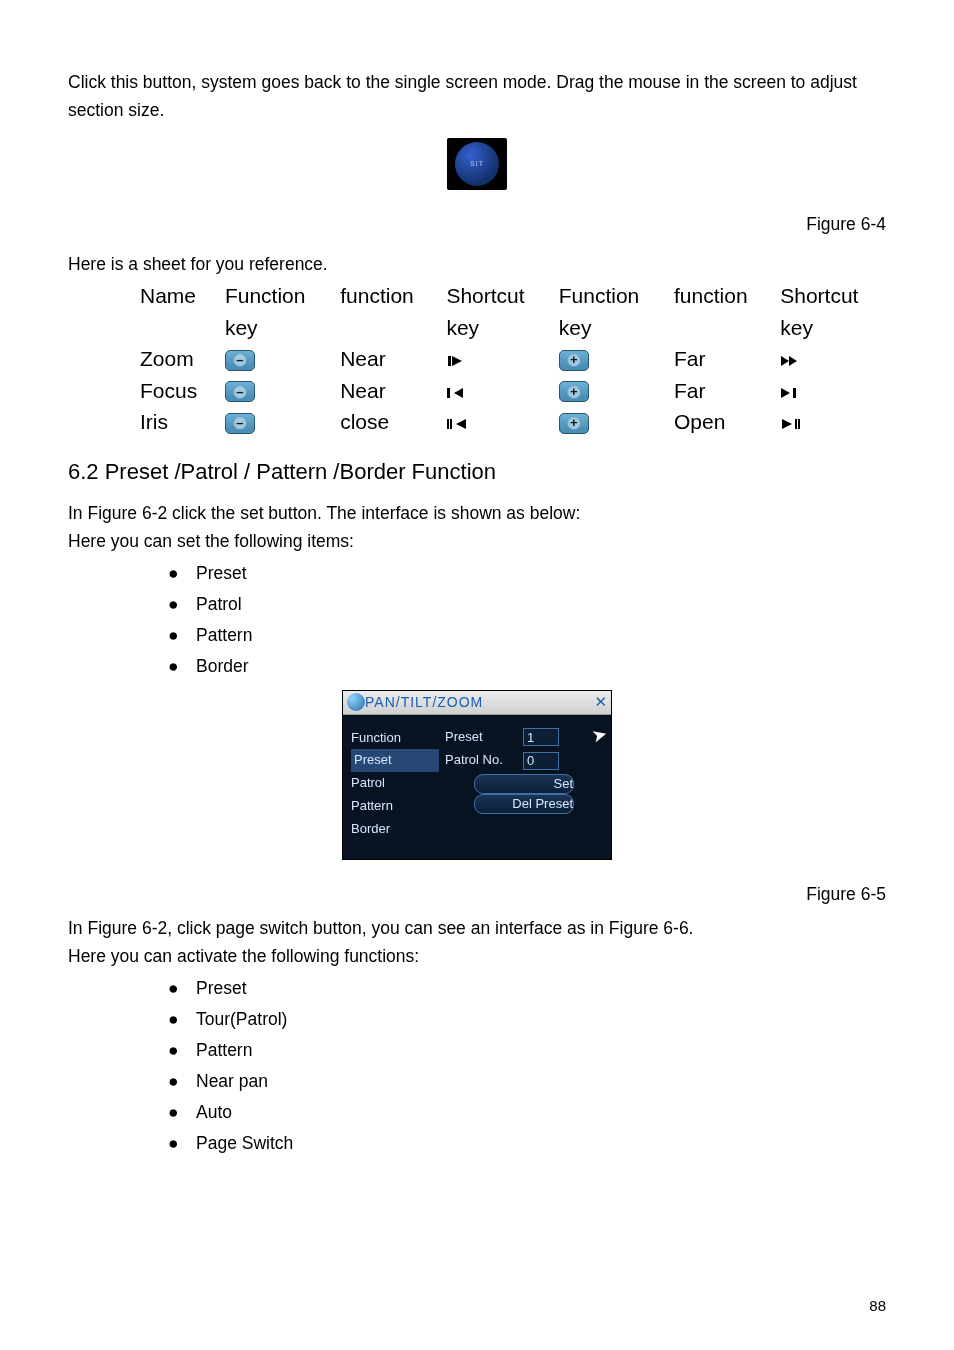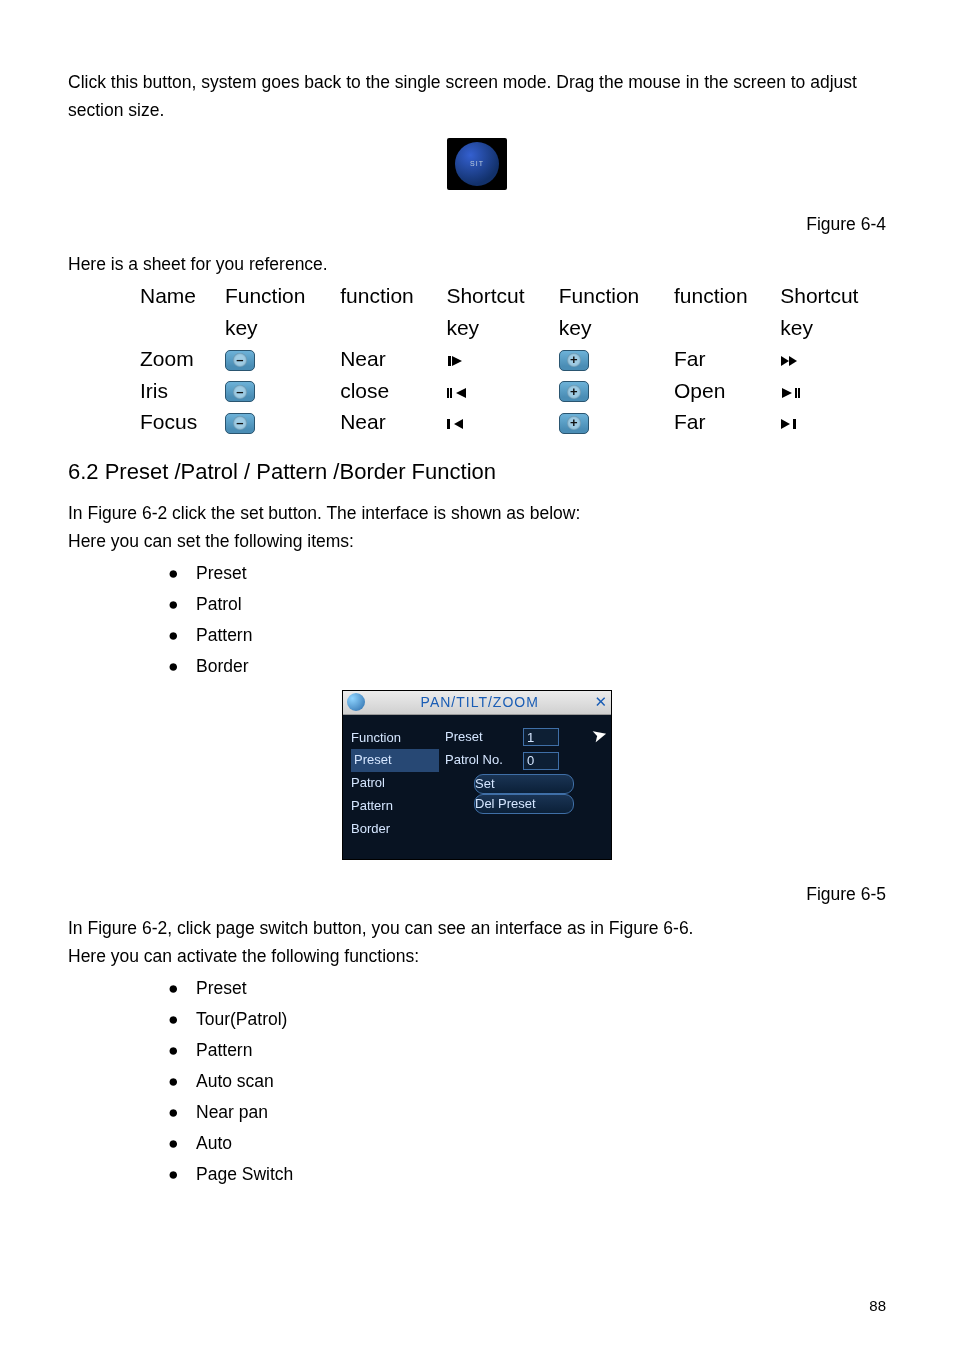--- a/index.html
+++ b/index.html
@@ -89,21 +89,21 @@
     border-bottom: 1px solid #999;
     display: flex; align-items: center; height: 24px;
     padding: 0 4px;
   }
   .ptz-logo {
     width: 18px; height: 18px; border-radius: 50%;
     background: radial-gradient(circle at 30% 30%, #8fd4ff, #2a6aa8);
     display: inline-block;
   }
   .ptz-title {
-    flex: 1; text-align: center; color: #1a5db5; font-size: 14px;
+    flex: 1; text-align: left; color: #1a5db5; font-size: 14px;
     letter-spacing: 1px;
   }
   .ptz-close { color: #1a5db5; font-size: 15px; }
   .ptz-body { display: flex; padding: 12px 8px 18px; }
   .ptz-left { width: 88px; }
   .ptz-left .fn-label { font-size: 13px; padding: 1px 0; }
   .ptz-left .sel {
     background: #274874; padding: 1px 3px;
   }
   .ptz-right { flex: 1; padding-left: 6px; position: relative; }
@@ -113,21 +113,21 @@
   }
   .field-row { display: flex; align-items: center; margin-bottom: 3px; }
   .field-row label { width: 78px; }
   .field-row input {
     width: 36px; height: 18px; border: 1px solid #3f6fa7;
     background: #0d1f34; color: #d5e6ff; font-size: 13px;
     padding: 0 3px;
   }
   .btn-pill {
     display: block; width: 100px; height: 20px; line-height: 18px;
-    text-align: left; margin: 0 auto 0;
+    text-align: right; margin: 0 auto 0;
     border: 1px solid #3f6fa7; border-radius: 9px;
     background: linear-gradient(#1a3454, #0b2038);
     color: #d5e6ff; font-size: 13px;
   }
 
   .page-no {
     position: absolute; bottom: 32px; right: 68px;
     font-size: 15px;
   }
 </style>
@@ -170,52 +170,52 @@
       <td>Near</td>
       <td><span class="sc"><svg width="18" height="14">
               <rect x="2" y="2" width="3" height="10" fill="#000"></rect>
               <polygon points="6,2 6,12 16,7" fill="#000"></polygon>
             </svg></span></td>
       <td><span class="pill plus"></span></td>
       <td>Far</td>
       <td><span class="sc"><svg width="20" height="14">
               <polygon points="1,2 1,12 9,7" fill="#000"></polygon>
               <polygon points="9,2 9,12 17,7" fill="#000"></polygon>
+            </svg></span></td>
+    </tr>
+    <tr>
+      <td>Focus</td>
+      <td><span class="pill minus"></span></td>
+      <td>Near</td>
+      <td><span class="sc"><svg width="20" height="14">
+              <rect x="1" y="2" width="3" height="10" fill="#000"></rect>
+              <polygon points="17,2 17,12 8,7" fill="#000"></polygon>
+            </svg></span></td>
+      <td><span class="pill plus"></span></td>
+      <td>Far</td>
+      <td><span class="sc"><svg width="20" height="14">
+              <polygon points="1,2 1,12 10,7" fill="#000"></polygon>
+              <rect x="13" y="2" width="3" height="10" fill="#000"></rect>
             </svg></span></td>
     </tr>
     <tr>
       <td>Iris</td>
       <td><span class="pill minus"></span></td>
       <td>close</td>
       <td><span class="sc"><svg width="24" height="14">
               <rect x="1" y="2" width="2" height="10" fill="#000"></rect>
               <rect x="4" y="2" width="2" height="10" fill="#000"></rect>
               <polygon points="20,2 20,12 10,7" fill="#000"></polygon>
             </svg></span></td>
       <td><span class="pill plus"></span></td>
       <td>Open</td>
       <td><span class="sc"><svg width="24" height="14">
               <polygon points="2,2 2,12 12,7" fill="#000"></polygon>
               <rect x="15" y="2" width="2" height="10" fill="#000"></rect>
               <rect x="18" y="2" width="2" height="10" fill="#000"></rect>
-            </svg></span></td>
-    </tr>
-    <tr>
-      <td>Focus</td>
-      <td><span class="pill minus"></span></td>
-      <td>Near</td>
-      <td><span class="sc"><svg width="20" height="14">
-              <rect x="1" y="2" width="3" height="10" fill="#000"></rect>
-              <polygon points="17,2 17,12 8,7" fill="#000"></polygon>
-            </svg></span></td>
-      <td><span class="pill plus"></span></td>
-      <td>Far</td>
-      <td><span class="sc"><svg width="20" height="14">
-              <polygon points="1,2 1,12 10,7" fill="#000"></polygon>
-              <rect x="13" y="2" width="3" height="10" fill="#000"></rect>
             </svg></span></td>
     </tr>
   </tbody>
 </table>
 
 <h2 class="section-title">6.2  Preset  /Patrol / Pattern /Border  Function</h2>
 <p class="para">In Figure 6-2 click the set button. The interface is shown as below:</p>
 <p class="para">Here you can set the following items:</p>
 <ul class="disc">
   <li>Preset</li>
@@ -256,19 +256,18 @@
   </div>
 </div>
 <div class="fig-caption">Figure 6-5</div>
 
 <p class="para">In Figure 6-2, click page switch button, you can see an interface as in Figure 6-6.</p>
 <p class="para">Here you can activate the following functions:</p>
 <ul class="disc">
   <li>Preset</li>
   <li>Tour(Patrol)</li>
   <li>Pattern</li>
-  <li>Auto scan</li>
   <li>Near pan</li>
   <li>Auto</li>
   <li>Page Switch</li>
 </ul>
 
 <div class="page-no">88</div>
 
 </body></html>

